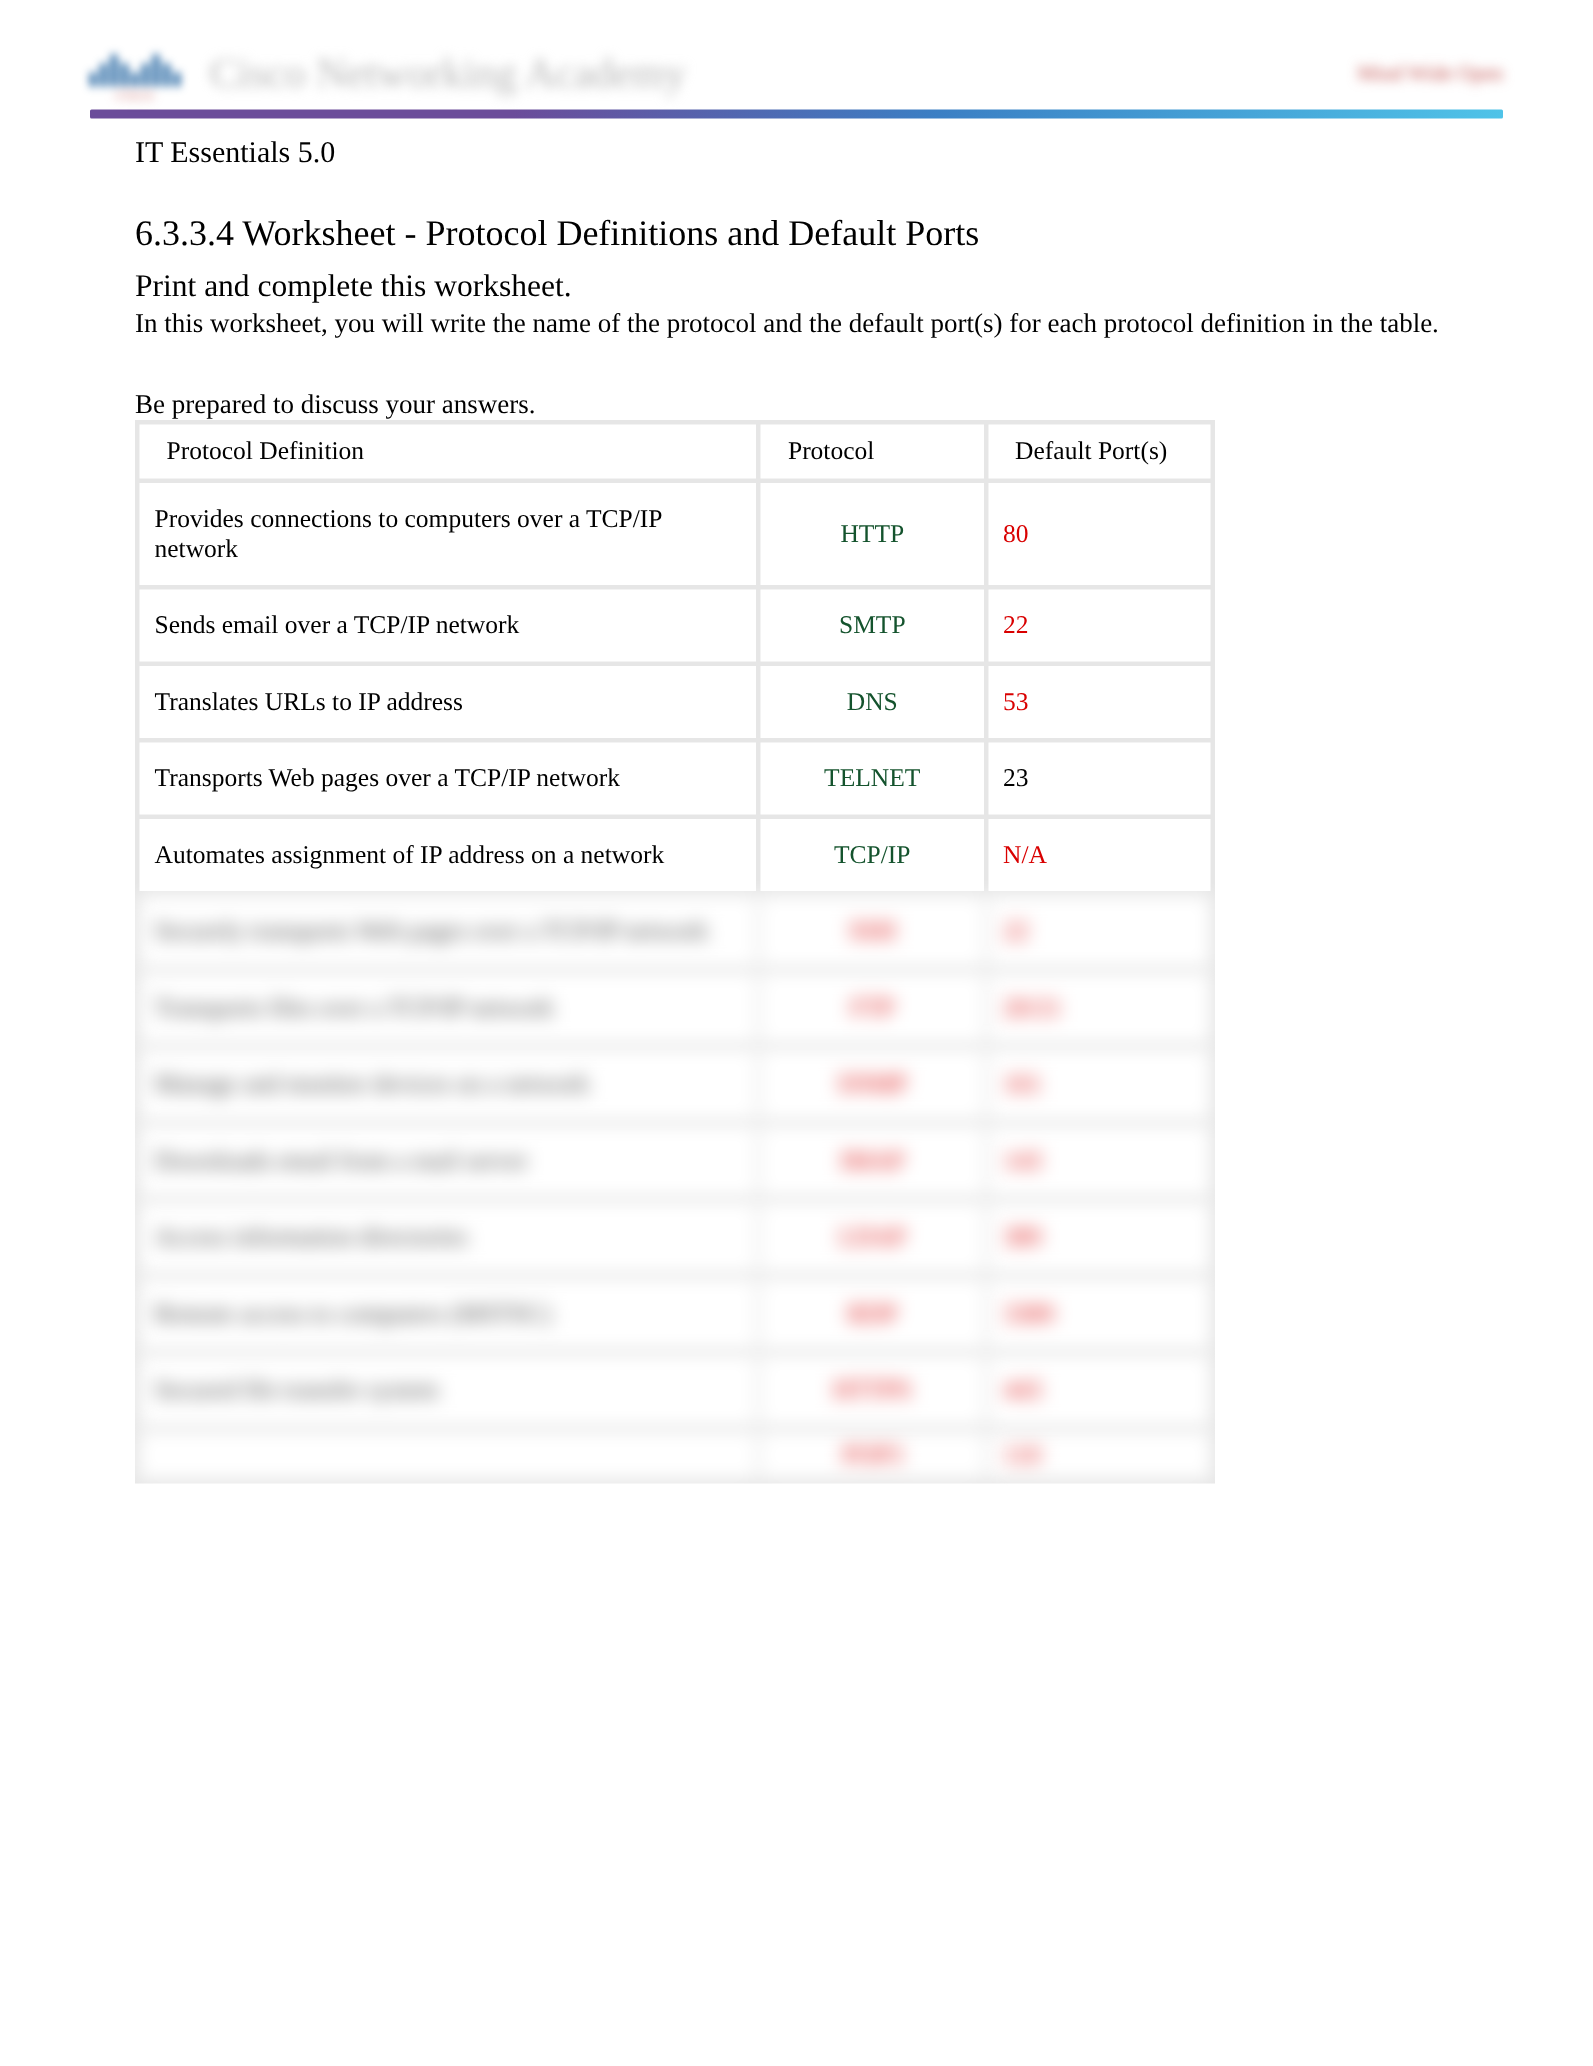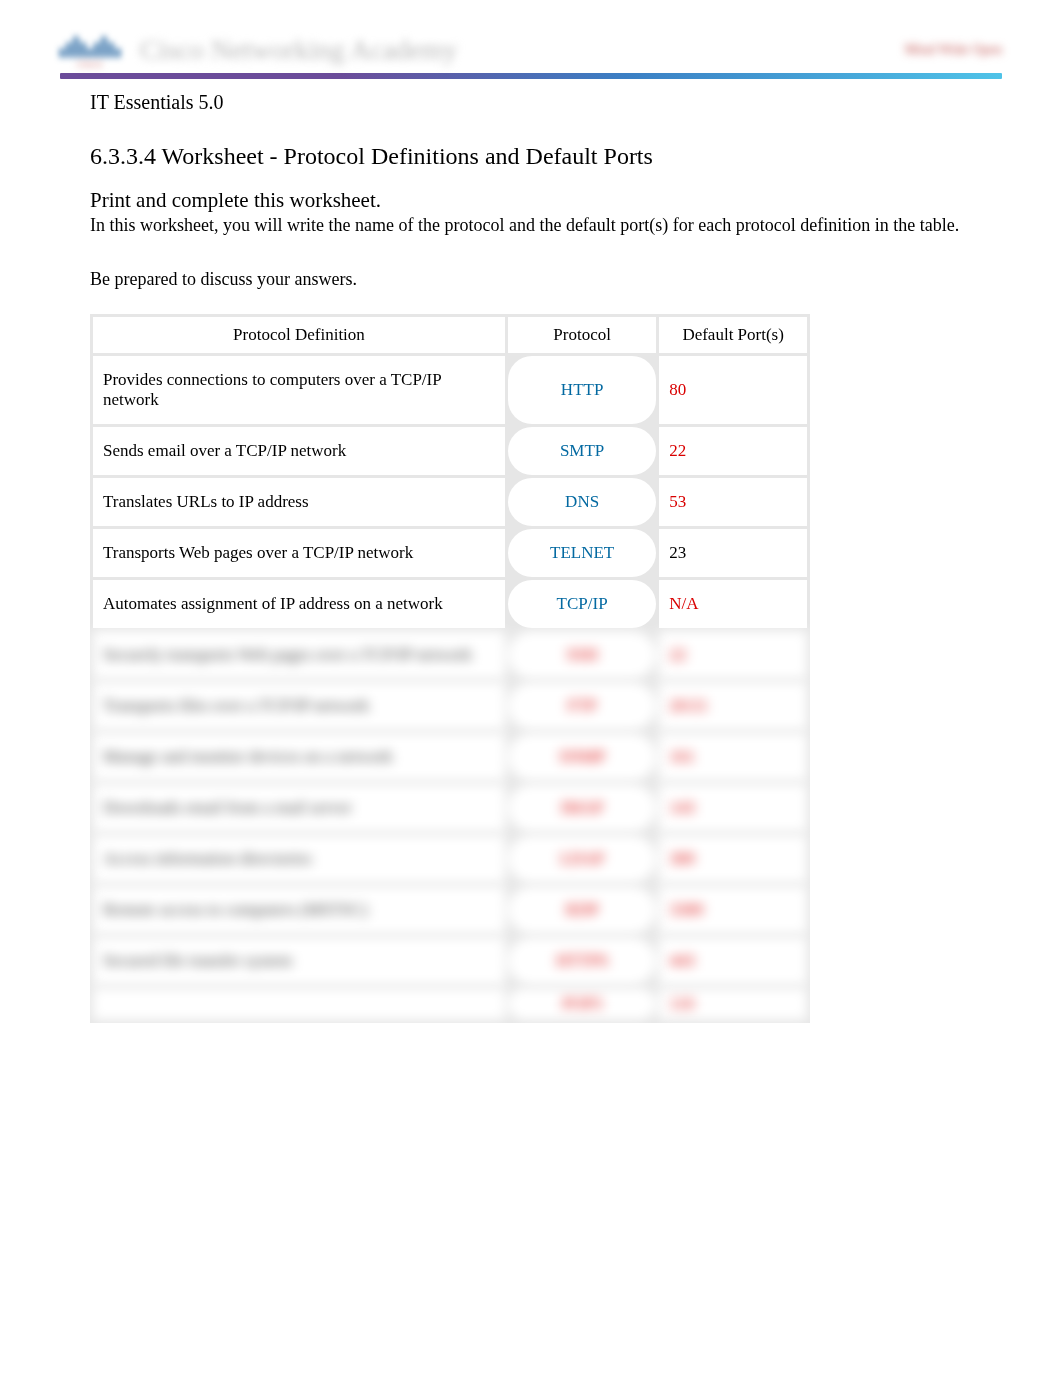--- a/index.html
+++ b/index.html
@@ -77,63 +77,61 @@
     }
     .course-name {
       font-size: 20px;
       color: #000;
       margin-bottom: 29px;
     }
     .page-title {
       font-size: 24px;
       font-weight: normal;
       color: #000;
-      margin-bottom: 18px;
+      margin-bottom: 8px;
     }
     .instruction {
       font-size: 21px;
       color: #000;
     }
     .description {
       font-size: 18px;
       color: #000;
       margin-bottom: 32px;
       line-height: 1.35;
     }
     .prepared {
       font-size: 18px;
       color: #000;
-      margin-bottom: 24px;
     }
     .table {
       border-collapse: separate;
       border-spacing: 3px;
       width: 720px;
       background: #e6e6e6;
     }
     .table th, .table td {
       background: #ffffff;
       padding: 14px 10px;
       font-size: 17px;
       vertical-align: middle;
     }
     .table th {
       font-weight: normal;
-      text-align: center;
-      padding: 8px 2px;
+      text-align: left;
+      padding: 8px 18px;
     }
     .col-def {
       width: 420px;
       text-align: left;
     }
     .col-proto {
       width: 150px;
       text-align: center;
-      color: #0369a1;
-      border-radius: 24px;
+      color: #14532d;
     }
     .col-port {
       width: 150px;
       text-align: left;
       color: #d90000;
     }
     .black-port {
       color: #000 !important;
       font-size: 19px;
     }

